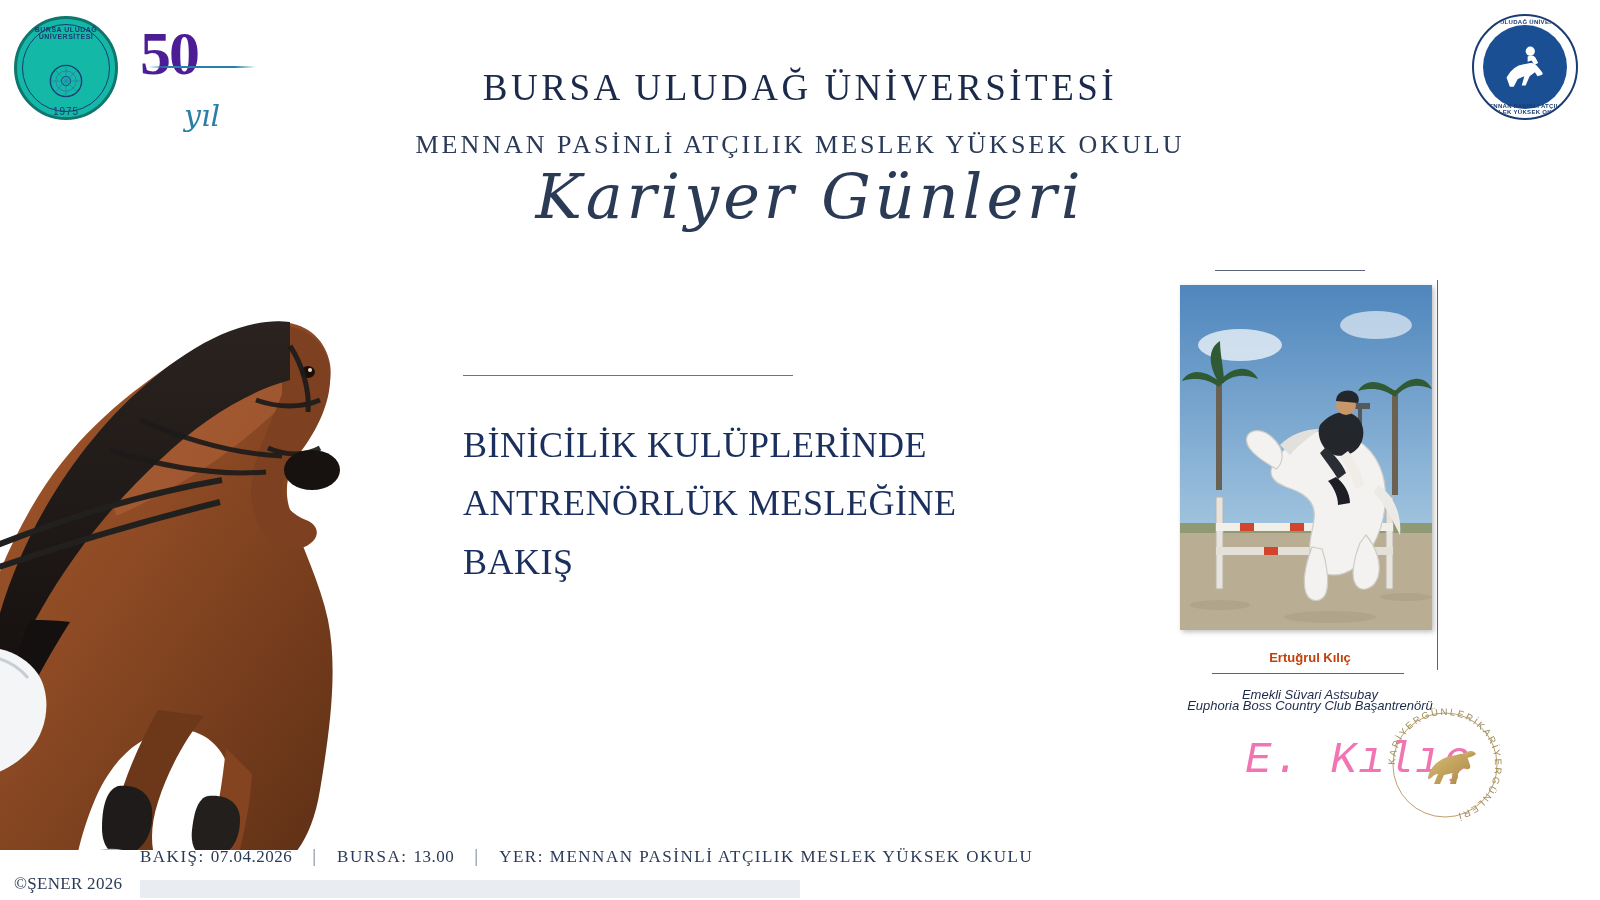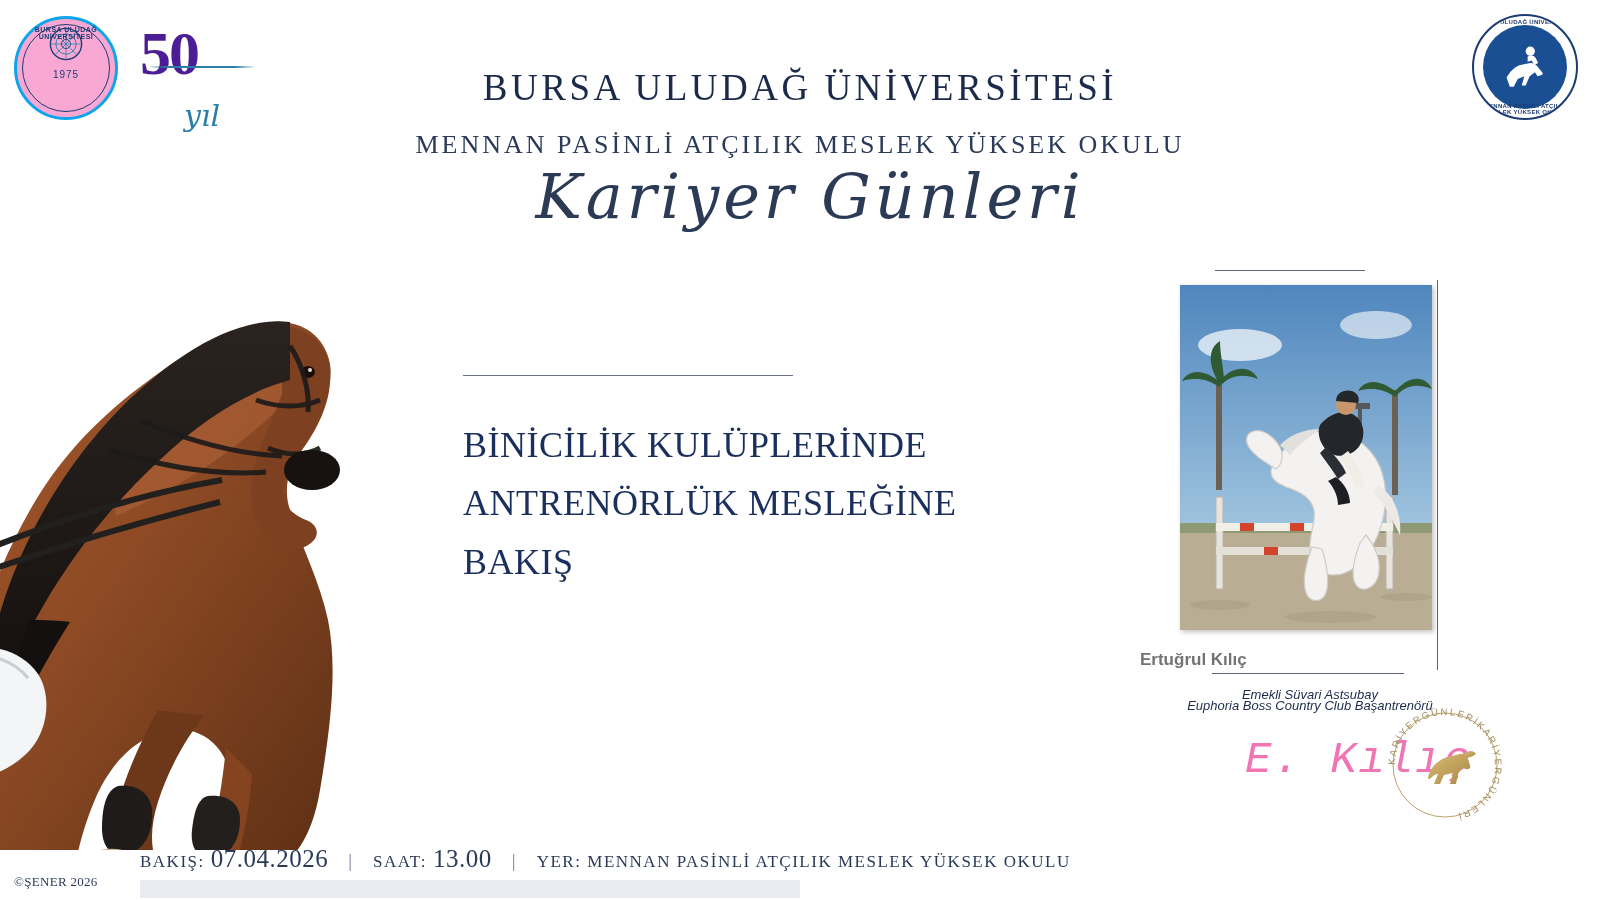--- a/index.html
+++ b/index.html
@@ -22,25 +22,25 @@
   }
 
   
   .logo-uni {
     position: absolute;
     left: 14px;
     top: 16px;
     width: 104px;
     height: 104px;
     border-radius: 50%;
-    border: 3px solid #0ea5e9;
-    background: #f9a8d4;
+    border: 3px solid #0f766e;
+    background: #14b8a6;
     display: flex;
     align-items: center;
-    justify-content: flex-start;
+    justify-content: flex-end;
     flex-direction: column;
     box-sizing: border-box;
   }
   .logo-uni .ring-text {
     position: absolute;
     inset: 5px;
     border-radius: 50%;
     border: 1px solid #1a3b73;
   }
   .logo-uni .ring-label {
@@ -229,24 +229,24 @@
     background: #8fb6d8;
     box-shadow: 2px 2px 5px rgba(0,0,0,.25);
   }
   .photo svg { width: 100%; height: 100%; display: block; }
 
   .speaker-name {
     position: absolute;
     left: 1140px;
     width: 340px;
     top: 650px;
-    text-align: left;
-    font-size: 17px;
+    text-align: center;
+    font-size: 13px;
     font-weight: bold;
-    color: #737373;
+    color: #c2410c;
     font-family: "Liberation Sans", sans-serif;
   }
   .name-rule {
     position: absolute;
     left: 1212px;
     top: 673px;
     width: 192px;
     height: 1px;
     background: #5c6577;
   }
@@ -291,36 +291,36 @@
     position: absolute;
     left: 140px;
     top: 845px;
     font-size: 19px;
     letter-spacing: 1.2px;
     color: #2a3a57;
     font-family: "Liberation Serif", serif;
     white-space: nowrap;
   }
   .footer .lbl { font-size: 17px; letter-spacing: 1.5px; }
-  .footer .val { font-size: 25px; letter-spacing: .5px; }
+  .footer .val { font-size: 17px; letter-spacing: .5px; }
   .footer .sep { margin: 0 14px; color: #7a839a; }
 
   .footer-bar {
     position: absolute;
     left: 140px;
     top: 880px;
     width: 660px;
     height: 18px;
     background: #e9ecf1;
   }
   .copyright {
     position: absolute;
     left: 14px;
     top: 874px;
-    font-size: 13px;
+    font-size: 17px;
     color: #2a3a57;
     font-family: "Liberation Serif", serif;
     letter-spacing: .3px;
   }
 </style>
 </head>
 <body>
 
 <div class="poster">
 
@@ -545,21 +545,21 @@
         <path d="M8 30 C10 18 20 10 32 8 L40 6 C44 5 47 7 48 11 L50 17 C51 20 49 22 46 21 L42 20 L38 26 L36 36 L30 36 L33 25 L24 27 L20 36 L14 36 L18 26 C14 25 9 34 8 30 Z"></path>
         <path d="M44 6 C48 2 54 2 56 6 C54 8 50 9 47 10 Z"></path>
       </g>
     </svg>
   </div>
 
   <div class="footer">
     <span class="lbl">BAKIŞ:</span>
     <span class="val">07.04.2026</span>
     <span class="sep">|</span>
-    <span class="lbl">SAAT:</span>
+    <span class="lbl">BURSA:</span>
     <span class="val">13.00</span>
     <span class="sep">|</span>
     <span class="lbl">YER:</span>
     <span class="lbl">MENNAN PASİNLİ ATÇILIK MESLEK YÜKSEK OKULU</span>
   </div>
   <div class="footer-bar"></div>
   <div class="copyright">©ŞENER 2026</div>
 
 </div>
 

